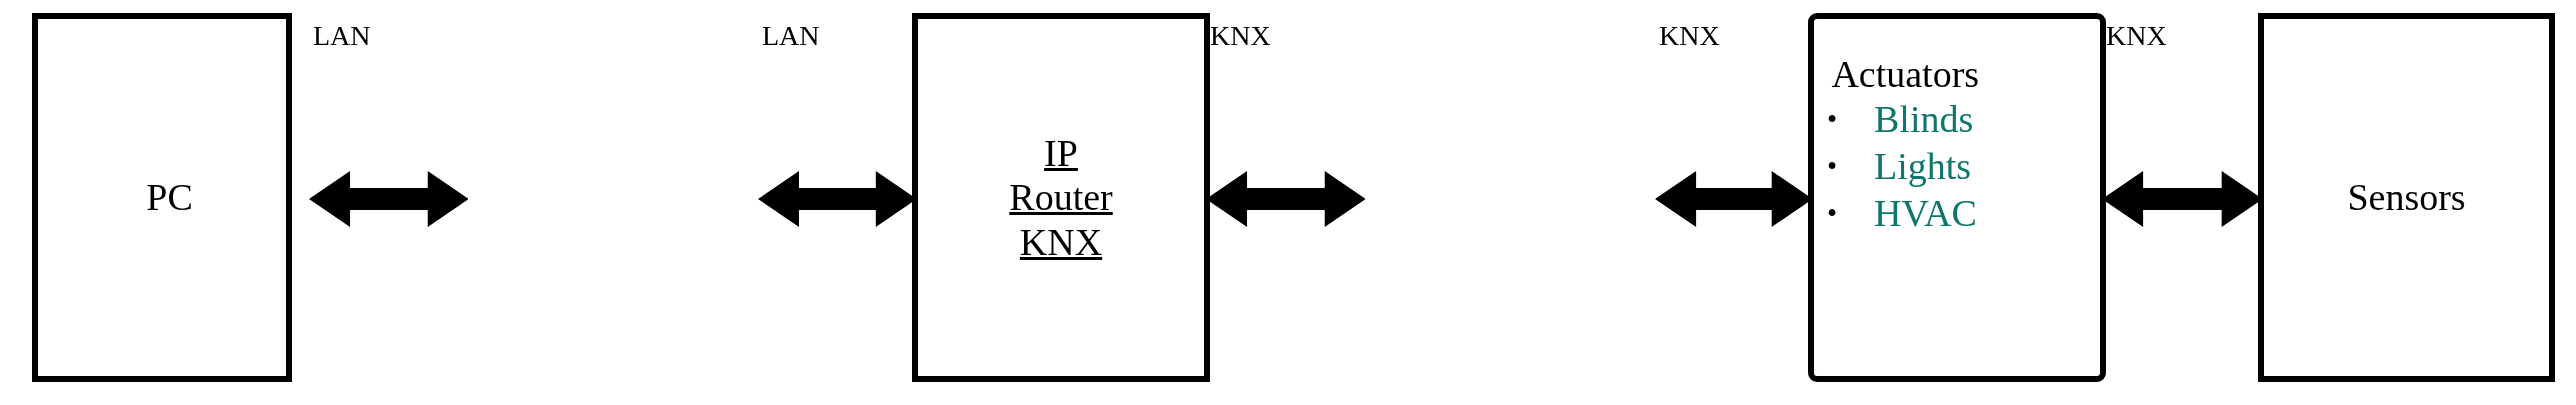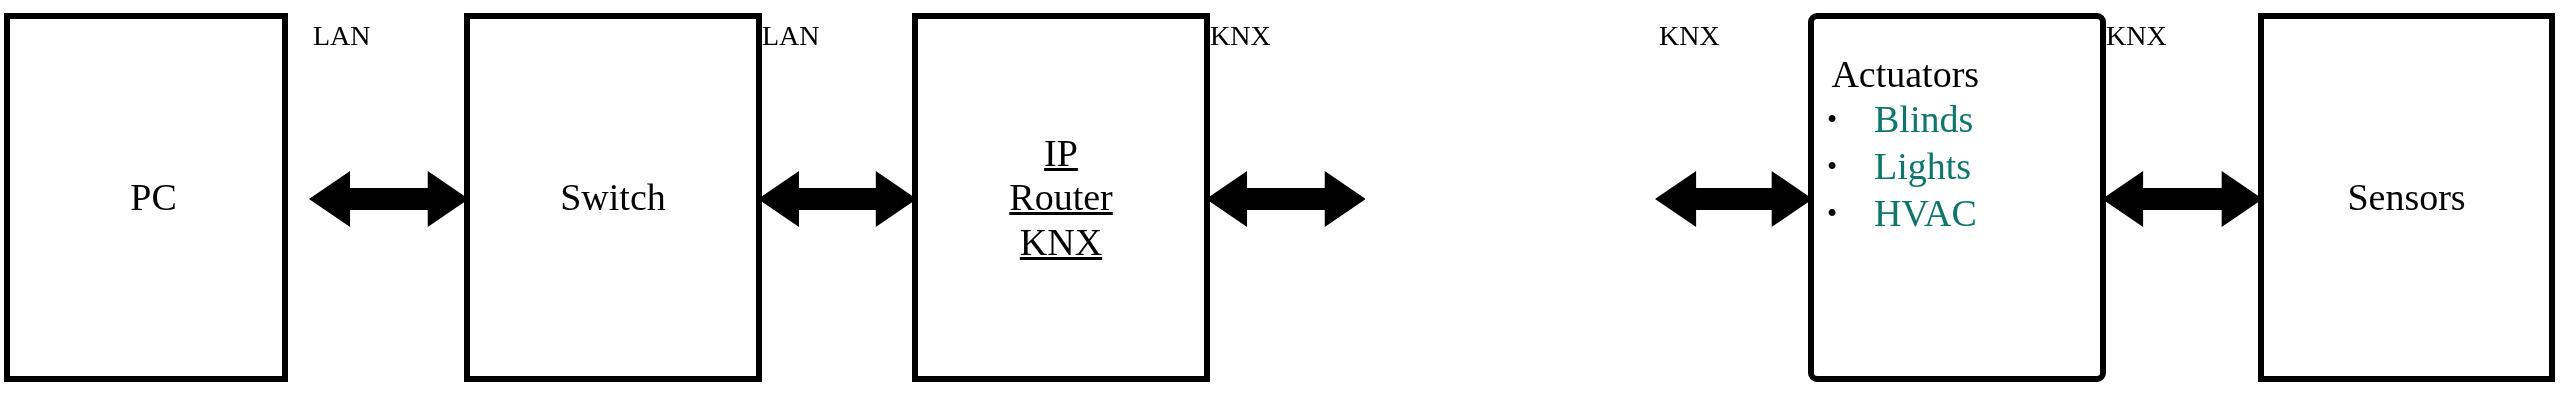--- a/index.html
+++ b/index.html
@@ -108,36 +108,33 @@
     display: block;
     width: 100%;
     height: 100%;
   }
 </style>
 </head>
 <body>
 
 <div id="diagram-root">
 
-  <div class="node-box" style="left:4px; width:284px;padding-left:15px;">
+  <div class="node-box" style="left:32px; width:260px;padding-left:15px;">
     <div class="node-label">PC</div>
   </div>
 
   <div class="connector" style="left:313px; width:151px;">
     <div class="connector-label">LAN</div>
     <div class="arrow-wrap">
       <svg viewBox="0 0 218 84" preserveAspectRatio="none" aria-hidden="true">
         <polygon points="0,42 56,4 56,27 162,27 162,4 218,42 162,80 162,57 56,57 56,80" fill="#000000"></polygon>
       </svg>
     </div>
   </div>
 
-  <div class="node-box" style="left:464px; width:298px;">
-    <div class="node-label">Switch</div>
-  </div>
 
   <div class="connector" style="left:762px; width:150px;">
     <div class="connector-label">LAN</div>
     <div class="arrow-wrap">
       <svg viewBox="0 0 217 84" preserveAspectRatio="none" aria-hidden="true">
         <polygon points="0,42 56,4 56,27 161,27 161,4 217,42 161,80 161,57 56,57 56,80" fill="#000000"></polygon>
       </svg>
     </div>
   </div>
 

